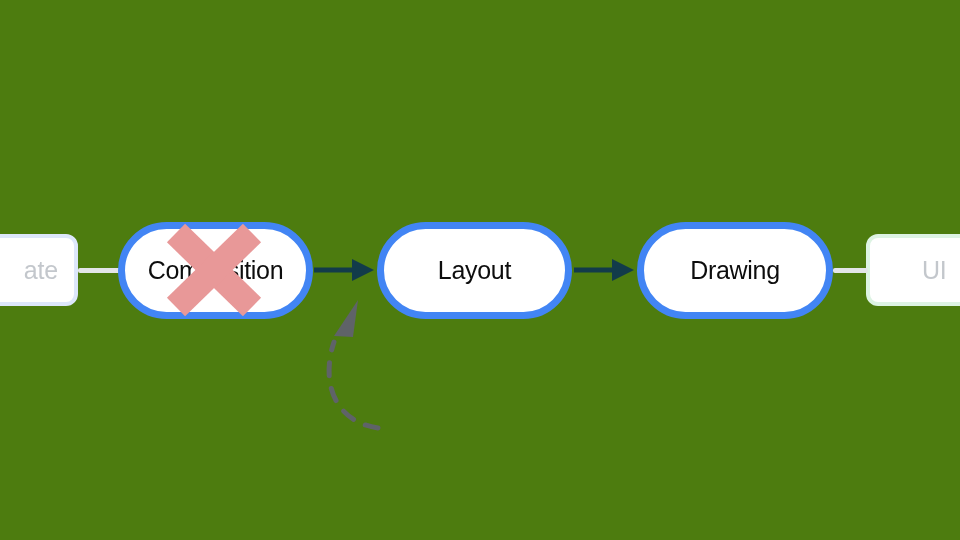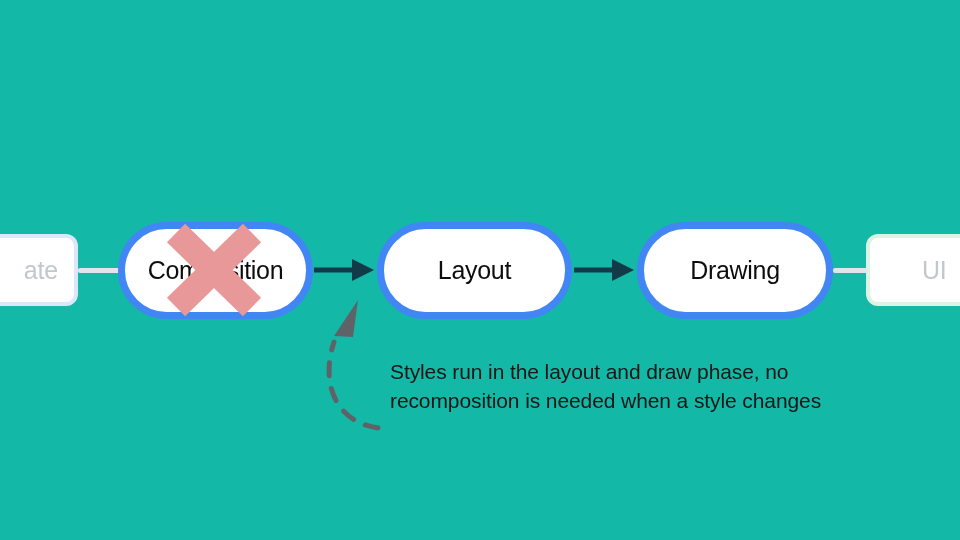--- a/index.html
+++ b/index.html
@@ -14,21 +14,21 @@
     font-family: "Liberation Sans", sans-serif;
     position: relative;
   }
 
   #stage {
     position: absolute;
     left: 0;
     top: 0;
     width: 960px;
     height: 540px;
-    background: #14b8a6;
+    background: #4d7c0f;
   }
 
   
   .side-box {
     position: absolute;
     box-sizing: border-box;
     height: 72px;
     border-radius: 12px;
     border: 4px solid #dde7fb;
     background: #ffffff;
@@ -172,15 +172,14 @@
   <svg class="arrow" id="arrow-2" viewBox="0 0 60 30">
     <line x1="0" y1="15" x2="42" y2="15" stroke="#123b4a" stroke-width="5"></line>
     <polygon points="38,4 60,15 38,26" fill="#123b4a"></polygon>
   </svg>
 
   <svg id="callout-curve" viewBox="0 0 86 142">
     <path d="M 66 132 C 24 126, 8 88, 22 46" fill="none" stroke="#5f6368" stroke-width="5" stroke-linecap="round" stroke-dasharray="13 13"></path>
     <polygon points="46,4 22,40 41,41" fill="#5f6368"></polygon>
   </svg>
 
-  <div id="caption">Styles run in the layout and draw phase, no recomposition is needed when a style changes</div>
 
 </div>
 
 </body></html>

